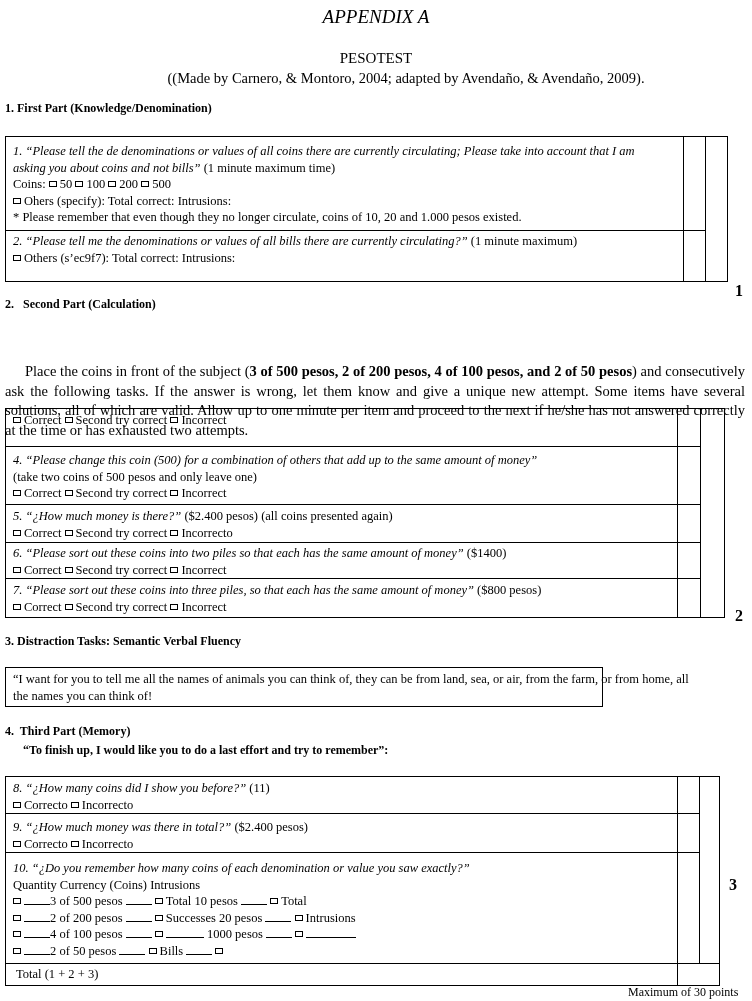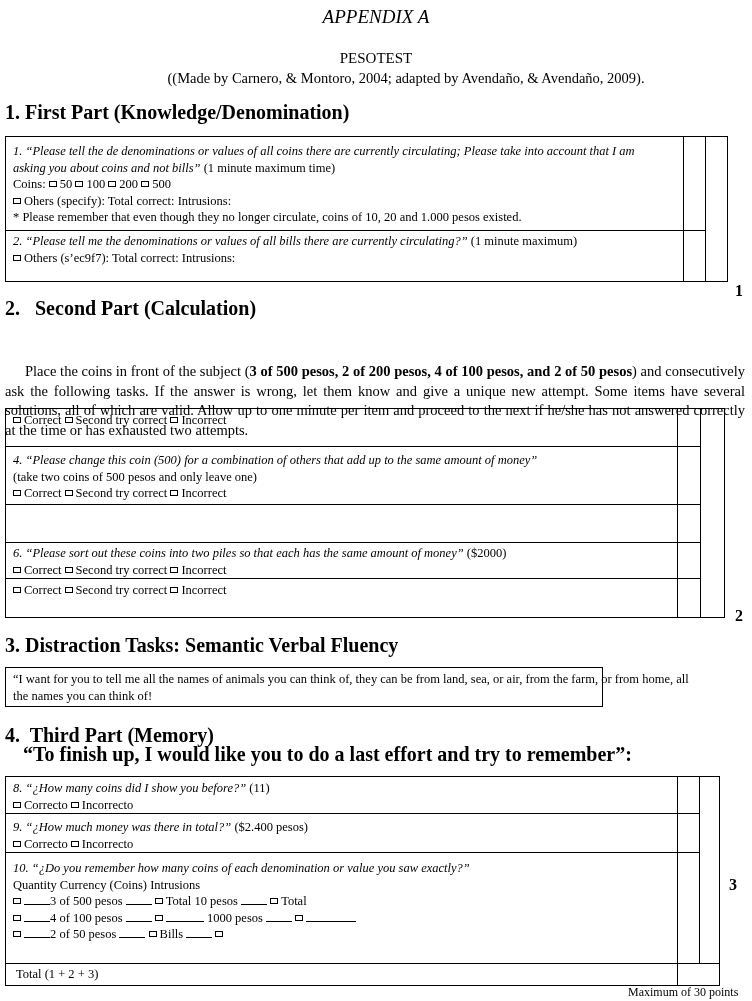--- a/index.html
+++ b/index.html
@@ -2,21 +2,21 @@
 <html><head>
 <meta charset="utf-8">
 <style>
   html, body { margin:0; padding:0; background:#fff; }
   body { width:752px; height:1001px; position:relative; overflow:hidden;
          font-family:"Liberation Serif", serif; color:#000; font-size:12.5px; }
   .abs { position:absolute; }
   .title { top:6px; left:0; width:752px; text-align:center; font-style:italic; font-size:19px; }
   .subtitle { top:50px; left:0; width:752px; text-align:center; font-size:15px; }
   .credit { top:70px; left:0; width:752px; text-align:center; font-size:14.5px;padding-left:30px; }
-  .heading { font-weight:bold; font-size:20px; }
+  .heading { font-weight:bold; font-size:12px; }
   .para { font-size:14.5px; line-height:19.5px; text-align:justify;margin-top:45px; }
   .tbl { position:absolute; border:1.3px solid #000; box-sizing:border-box; }
   .row { position:absolute; left:0; border-top:1.3px solid #000; box-sizing:border-box; }
   .vline { position:absolute; width:0; border-left:1.3px solid #000; }
   .cell { position:absolute; left:7px; line-height:16.5px; white-space:nowrap; }
   .q { font-style:italic;font-family:Liberation Serif, serif; }
   .box { display:inline-block; width:6px; height:4px; border:1px solid #000; margin:0 3px 0 0; vertical-align:1px; }
   .score { font-weight:bold; font-size:16px; }
   .line { display:inline-block; border-bottom:1px solid #000; height:10px; vertical-align:baseline; }
 </style>
@@ -67,25 +67,30 @@
   <div class="row" style="top:169px;width:695px;"></div>
 
   <div class="cell" style="top:3px;">
     <div><span class="box"></span><span>Correct</span> <span class="box"></span><span>Second try correct</span> <span class="box"></span><span>Incorrect</span></div>
   </div>
   <div class="cell" style="top:43px;">
     <div class="q">4. “Please change this coin (500) for a combination of others that add up to the same amount of money”</div>
     <div>(take two coins of 500 pesos and only leave one)</div>
     <div><span class="box"></span><span>Correct</span> <span class="box"></span><span>Second try correct</span> <span class="box"></span><span>Incorrect</span></div>
   </div>
+  <div class="cell" style="top:99px;">
+    <div><span class="q">5. “¿How much money is there?”</span><span> ($2.400 pesos) (all coins presented again)</span></div>
+    <div><span class="box"></span><span>Correct</span> <span class="box"></span><span>Second try correct</span> <span class="box"></span><span>Incorrecto</span></div>
+  </div>
   <div class="cell" style="top:136px;">
-    <div><span class="q">6. “Please sort out these coins into two piles so that each has the same amount of money”</span><span> ($2000)</span></div>
+    <div><span class="q">6. “Please sort out these coins into two piles so that each has the same amount of money”</span><span> ($1400)</span></div>
     <div><span class="box"></span><span>Correct</span> <span class="box"></span><span>Second try correct</span> <span class="box"></span><span>Incorrect</span></div>
   </div>
   <div class="cell" style="top:173px;">
+    <div><span class="q">7. “Please sort out these coins into three piles, so that each has the same amount of money”</span><span> ($800 pesos)</span></div>
     <div><span class="box"></span><span>Correct</span> <span class="box"></span><span>Second try correct</span> <span class="box"></span><span>Incorrect</span></div>
   </div>
 </div>
 <div class="abs score" style="top:607px;left:735px;">2</div>
 
 <div class="abs heading" style="top:634px;left:5px;">3. Distraction Tasks: Semantic Verbal Fluency</div>
 <div class="tbl" style="left:5px;top:667px;width:598px;height:40px;">
   <div class="cell" style="top:3px;left:7px;">
     <div>“I want for you to tell me all the names of animals you can think of, they can be from land, sea, or air, from the farm, or from home, all</div>
     <div>the names you can think of!</div>
@@ -107,19 +112,20 @@
     <div><span class="box"></span><span>Correcto</span> <span class="box"></span><span>Incorrecto</span></div>
   </div>
   <div class="cell" style="top:42px;">
     <div><span class="q">9. “¿How much money was there in total?”</span><span> ($2.400 pesos)</span></div>
     <div><span class="box"></span><span>Correcto</span> <span class="box"></span><span>Incorrecto</span></div>
   </div>
   <div class="cell" style="top:83px;">
     <div class="q">10. “¿Do you remember how many coins of each denomination or value you saw exactly?”</div>
     <div>Quantity Currency (Coins) Intrusions</div>
     <div><span class="box"></span><span class="line" style="width:26px"></span><span>3 of 500 pesos</span> <span class="line" style="width:26px"></span> <span class="box"></span><span>Total 10 pesos</span> <span class="line" style="width:26px"></span> <span class="box"></span><span>Total</span></div>
+    <div><span class="box"></span><span class="line" style="width:26px"></span><span>2 of 200 pesos</span> <span class="line" style="width:26px"></span> <span class="box"></span><span>Successes 20 pesos</span> <span class="line" style="width:26px"></span> <span class="box"></span><span>Intrusions</span></div>
     <div><span class="box"></span><span class="line" style="width:26px"></span><span>4 of 100 pesos</span> <span class="line" style="width:26px"></span> <span class="box"></span><span class="line" style="width:38px"></span> <span>1000 pesos</span> <span class="line" style="width:26px"></span> <span class="box"></span><span class="line" style="width:50px"></span></div>
     <div><span class="box"></span><span class="line" style="width:26px"></span><span>2 of 50 pesos</span> <span class="line" style="width:26px"></span> <span class="box"></span><span>Bills</span> <span class="line" style="width:26px"></span> <span class="box"></span></div>
   </div>
   <div class="cell" style="top:189px;left:10px;">Total (1 + 2 + 3)</div>
 </div>
 <div class="abs score" style="top:876px;left:729px;">3</div>
 <div class="abs" style="top:985px;left:628px;font-size:12px;">Maximum of 30 points</div>
 
 </body></html>

